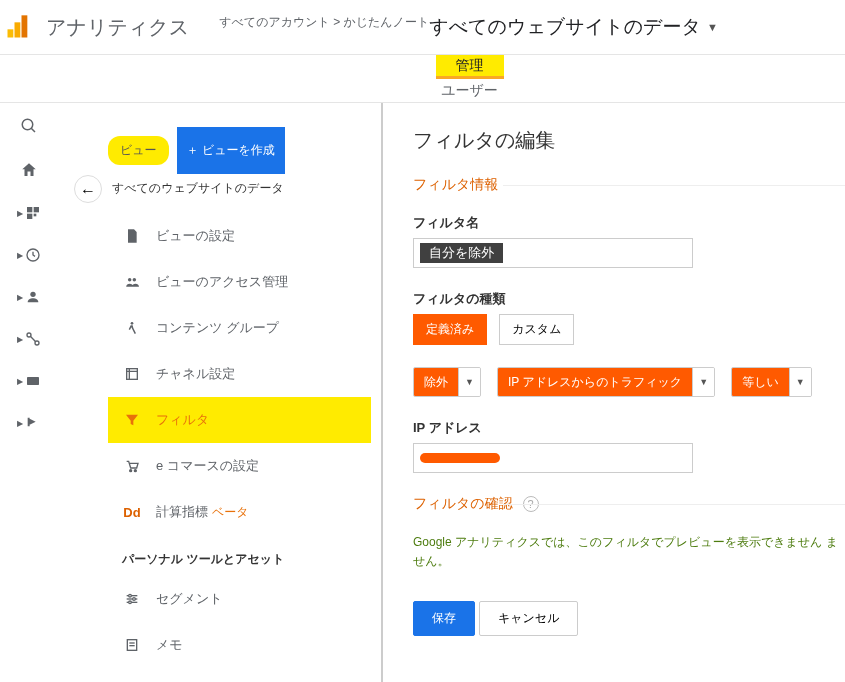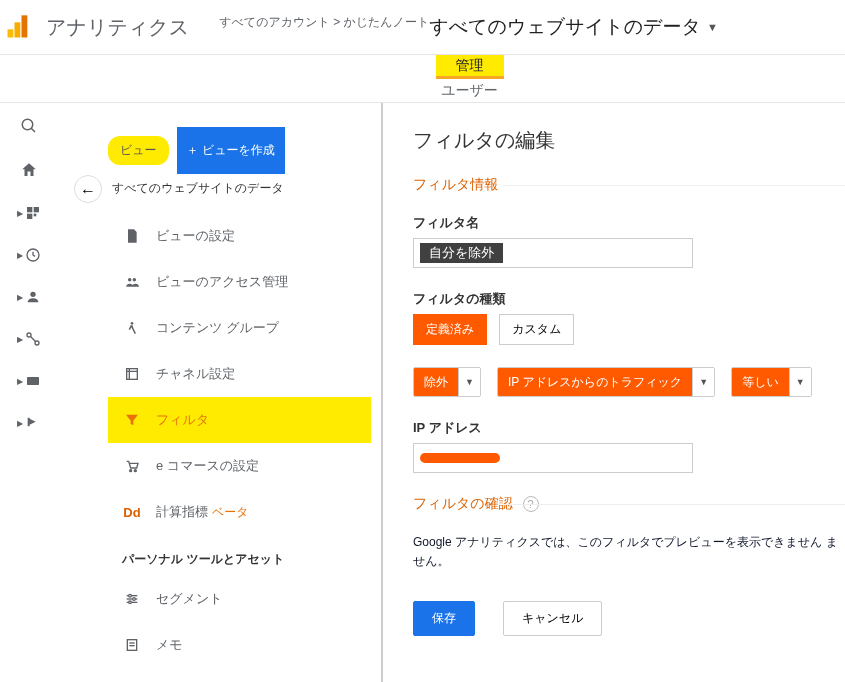--- a/index.html
+++ b/index.html
@@ -50,23 +50,23 @@
 .toggle-row { display: flex; gap: 12px; margin-bottom: 22px; }
 .toggle-btn { border: 1px solid #ccc; padding: 6px 12px; font-size: 12px; cursor: pointer; background: #fff; }
 .toggle-btn.active { background: #ff5a00; color: #fff; border-color: #ff5a00; }
 
 .dropdown-row { display: flex; gap: 16px; margin-bottom: 22px; flex-wrap: wrap; }
 .dd { display: flex; border: 1px solid #ccc; border-radius: 2px; overflow: hidden; height: 30px; }
 .dd .lbl { background: #ff5a00; color: #fff; padding: 0 10px; display: flex; align-items: center; font-size: 12px; }
 .dd .car { width: 22px; display: flex; align-items: center; justify-content: center; background: #fff; font-size: 9px; color: #555; border-left: 1px solid #ccc; }
 
 .help-q { display: inline-flex; width: 16px; height: 16px; border: 1px solid #bbb; border-radius: 50%; align-items: center; justify-content: center; font-size: 11px; color: #aaa; margin-left: 6px; }
-.desc { font-size: 12px; color: #0f172a; line-height: 1.6; margin-bottom: 30px; }
-
-.btn-row { display: flex; gap: 28px; }
+.desc { font-size: 12px; color: #4d7c0f; line-height: 1.6; margin-bottom: 30px; }
+
+.btn-row { display: flex; gap: 4px; }
 .btn { padding: 8px 18px; font-size: 12px; border: 1px solid #ccc; cursor: pointer; background: #fff; border-radius: 2px; }
 .btn.primary { background: #1a73e8; color: #fff; border-color: #1a73e8; }
 </style>
 </head>
 <body>
 
 <div class="header">
   <div class="logo">
     <svg viewBox="0 0 24 24">
         <rect x="3" y="14" width="5" height="7" fill="#fbbc04"></rect>

